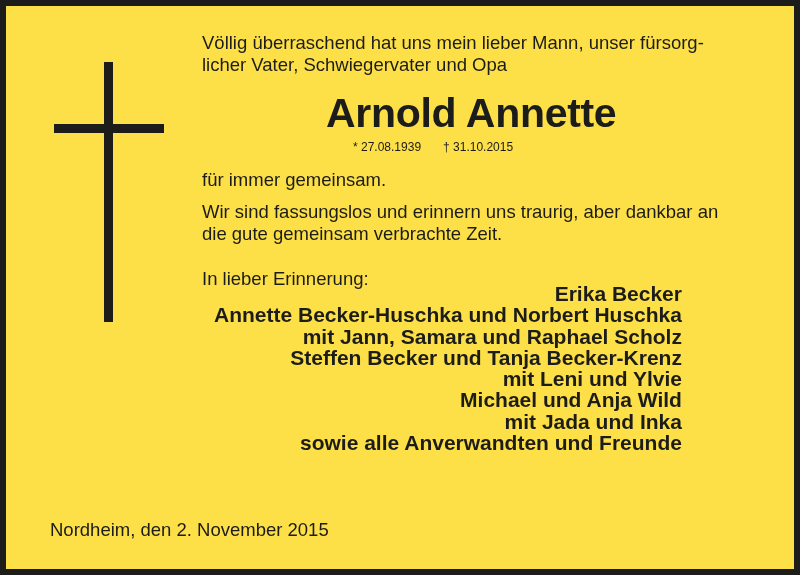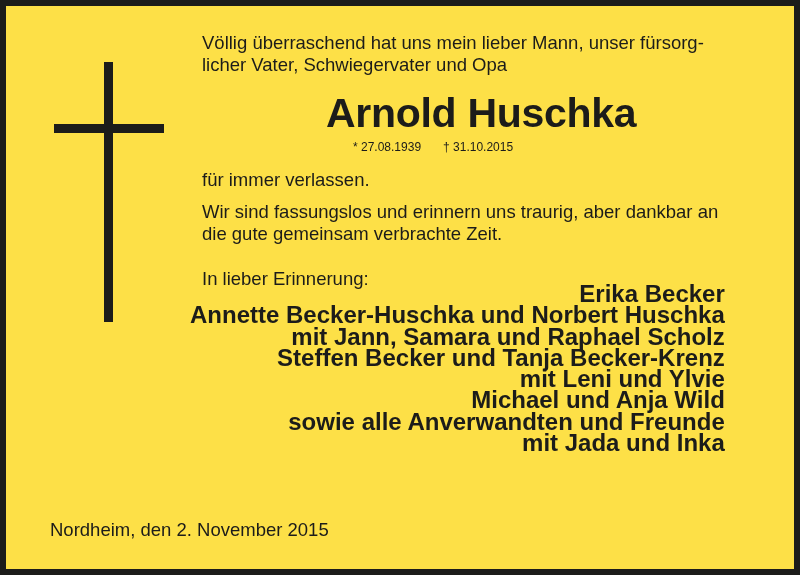--- a/index.html
+++ b/index.html
@@ -9,54 +9,54 @@
     background: #fde047; color: #1c1c1a;
     font-family: "Liberation Sans", sans-serif;
     text-align: right;
   }
   .cross-v { position: absolute; left: 98px; top: 56px; width: 9px; height: 260px; background: #1c1c1a; }
   .cross-h { position: absolute; left: 48px; top: 118px; width: 110px; height: 9px; background: #1c1c1a; }
   .t { position: absolute; font-size: 18.5px; line-height: 22px; white-space: nowrap; }
   .name { position: absolute; left: 320px; top: 84px; font-size: 41px; font-weight: bold; line-height: 46px; letter-spacing: -0.3px; white-space: nowrap; }
   .dates { position: absolute; left: 347px; top: 130px; font-size: 12px; line-height: 22px; white-space: nowrap; }
   .dates .sep { display: inline-block; width: 22px; }
-  .mourners { position: absolute; left: 184px; top: 277px; font-size: 24px; font-weight: bold; line-height: 21.3px; }
+  .mourners { position: absolute; left: 208px; top: 277px; font-size: 21px; font-weight: bold; line-height: 21.3px; }
   .mourners div { white-space: nowrap; }
 </style>
 </head>
 <body>
 
 <div class="card">
   <div>
     <div class="cross-v"></div>
     <div class="cross-h"></div>
   </div>
 
   <div class="t" style="left:196px; top:26px;">Völlig überraschend hat uns mein lieber Mann, unser fürsorg-</div>
   <div class="t" style="left:196px; top:48px;">licher Vater, Schwiegervater und Opa</div>
 
-  <div class="name">Arnold Huschka</div>
+  <div class="name">Arnold Annette</div>
 
   <div class="dates">
     <span>* 27.08.1939</span><span class="sep"></span><span>† 31.10.2015</span>
   </div>
 
-  <div class="t" style="left:196px; top:163px;">für immer verlassen.</div>
+  <div class="t" style="left:196px; top:163px;">für immer gemeinsam.</div>
 
   <div class="t" style="left:196px; top:195px;">Wir sind fassungslos und erinnern uns traurig, aber dankbar an</div>
   <div class="t" style="left:196px; top:217px;">die gute gemeinsam verbrachte Zeit.</div>
 
   <div class="t" style="left:196px; top:250px;margin-top:12px;">In lieber Erinnerung:</div>
 
   <div class="mourners">
     <div>Erika Becker</div>
     <div>Annette Becker-Huschka und Norbert Huschka</div>
     <div>mit Jann, Samara und Raphael Scholz</div>
     <div>Steffen Becker und Tanja Becker-Krenz</div>
     <div>mit Leni und Ylvie</div>
     <div>Michael und Anja Wild</div>
+    <div>mit Jada und Inka</div>
     <div>sowie alle Anverwandten und Freunde</div>
-    <div>mit Jada und Inka</div>
   </div>
 
 
   <div class="t" style="left:44px; top:513px;">Nordheim, den 2. November 2015</div>
 </div>
 
 </body></html>

